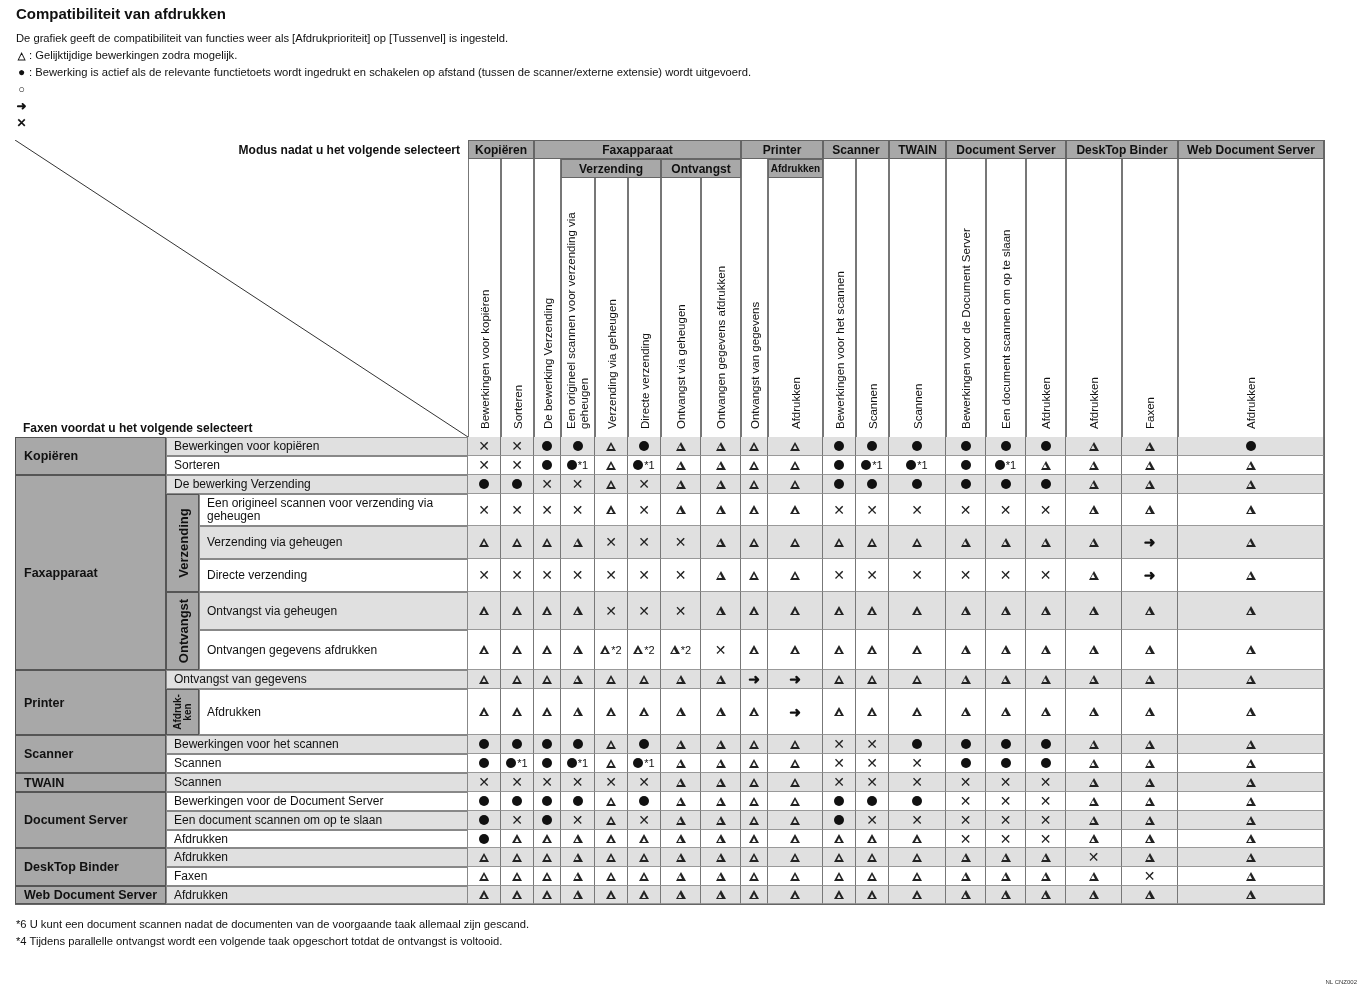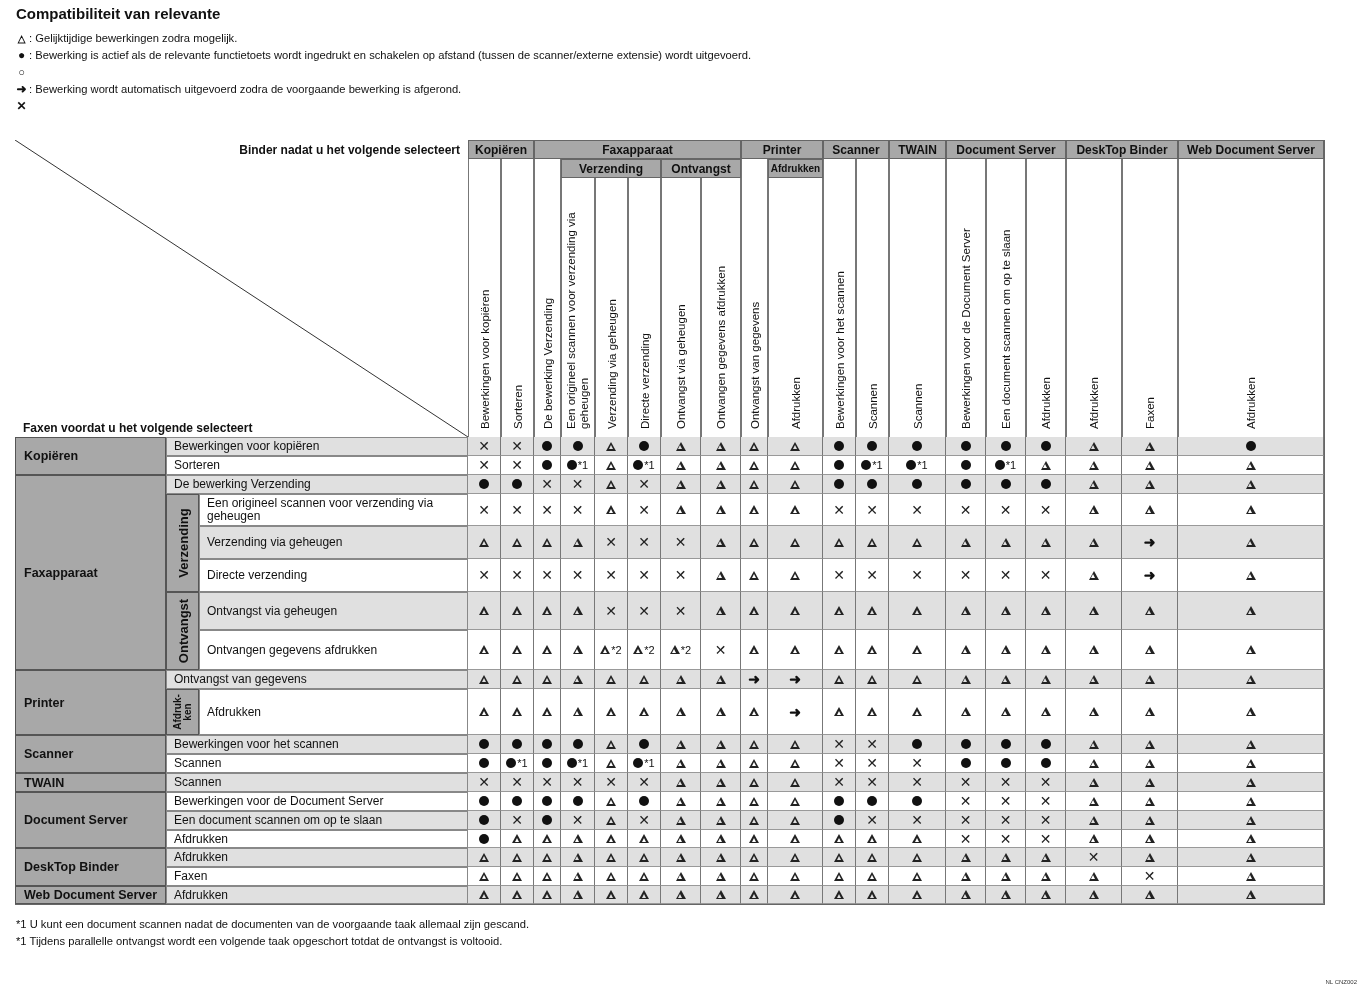--- a/index.html
+++ b/index.html
@@ -36,57 +36,57 @@
   .shade .tri::after, .tri.on-shade::after{border-bottom-color:#e0e0e0;}
   .dot{display:inline-block;width:10px;height:10px;border-radius:50%;background:#111;}
   .xm{font-size:14px;font-weight:normal;line-height:1;color:#222;}
   .arr{font-size:14px;font-weight:bold;line-height:1;}
   .foot{position:absolute;left:16px;top:916px;font-size:11.2px;line-height:17px;}
   .code{position:absolute;right:10px;top:979px;font-size:6px;color:#333;}
 </style>
 </head>
 <body>
 
-<div class="title">Compatibiliteit van relevante</div>
+<div class="title">Compatibiliteit van afdrukken</div>
 
 <div class="intro">
+  <div class="ln">De grafiek geeft de compatibiliteit van functies weer als [Afdrukprioriteit] op [Tussenvel] is ingesteld.</div>
   <div class="ln">
       <span class="sym sym-tri">△</span>
       <span>: Gelijktijdige bewerkingen zodra mogelijk.</span>
     </div>
   <div class="ln">
       <span class="sym sym-dot">●</span>
       <span>: Bewerking is actief als de relevante functietoets wordt ingedrukt en schakelen op afstand (tussen de scanner/externe extensie) wordt uitgevoerd.</span>
     </div>
   <div class="ln">
       <span class="sym sym-ring">○</span>
     </div>
   <div class="ln">
       <span class="sym sym-arrow">➜</span>
-      <span>: Bewerking wordt automatisch uitgevoerd zodra de voorgaande bewerking is afgerond.</span>
     </div>
   <div class="ln">
       <span class="sym sym-x">✕</span>
     </div>
 </div>
 
 <div id="tbl"></div>
 <div class="frame"></div>
 
 <div class="foot">
-  <div>*1 U kunt een document scannen nadat de documenten van de voorgaande taak allemaal zijn gescand.</div>
-  <div>*1 Tijdens parallelle ontvangst wordt een volgende taak opgeschort totdat de ontvangst is voltooid.</div>
+  <div>*6 U kunt een document scannen nadat de documenten van de voorgaande taak allemaal zijn gescand.</div>
+  <div>*4 Tijdens parallelle ontvangst wordt een volgende taak opgeschort totdat de ontvangst is voltooid.</div>
 </div>
 <div class="code">NL CNZ002</div>
 
 <div class="cell corner" style="left: 15px; top: 140px; width: 453px; height: 297px;">
     <svg width="453" height="297" style="position:absolute;left:0;top:0">
       <line x1="0" y1="0" x2="453" y2="297" stroke="#333" stroke-width="1"></line>
     </svg>
-    <div class="top-lbl">Binder nadat u het volgende selecteert</div>
+    <div class="top-lbl">Modus nadat u het volgende selecteert</div>
     <div class="bot-lbl">Faxen voordat u het volgende selecteert</div>
   </div>
 <div class="cell colhead" style="left: 468px; top: 159px; width: 33px; height: 278px;">
     <div class="vt">Bewerkingen voor kopiëren</div>
   </div>
 <div class="cell colhead" style="left: 501px; top: 159px; width: 33px; height: 278px;">
     <div class="vt">Sorteren</div>
   </div>
 <div class="cell colhead" style="left: 534px; top: 159px; width: 27px; height: 278px;">
     <div class="vt">De bewerking Verzending</div>

